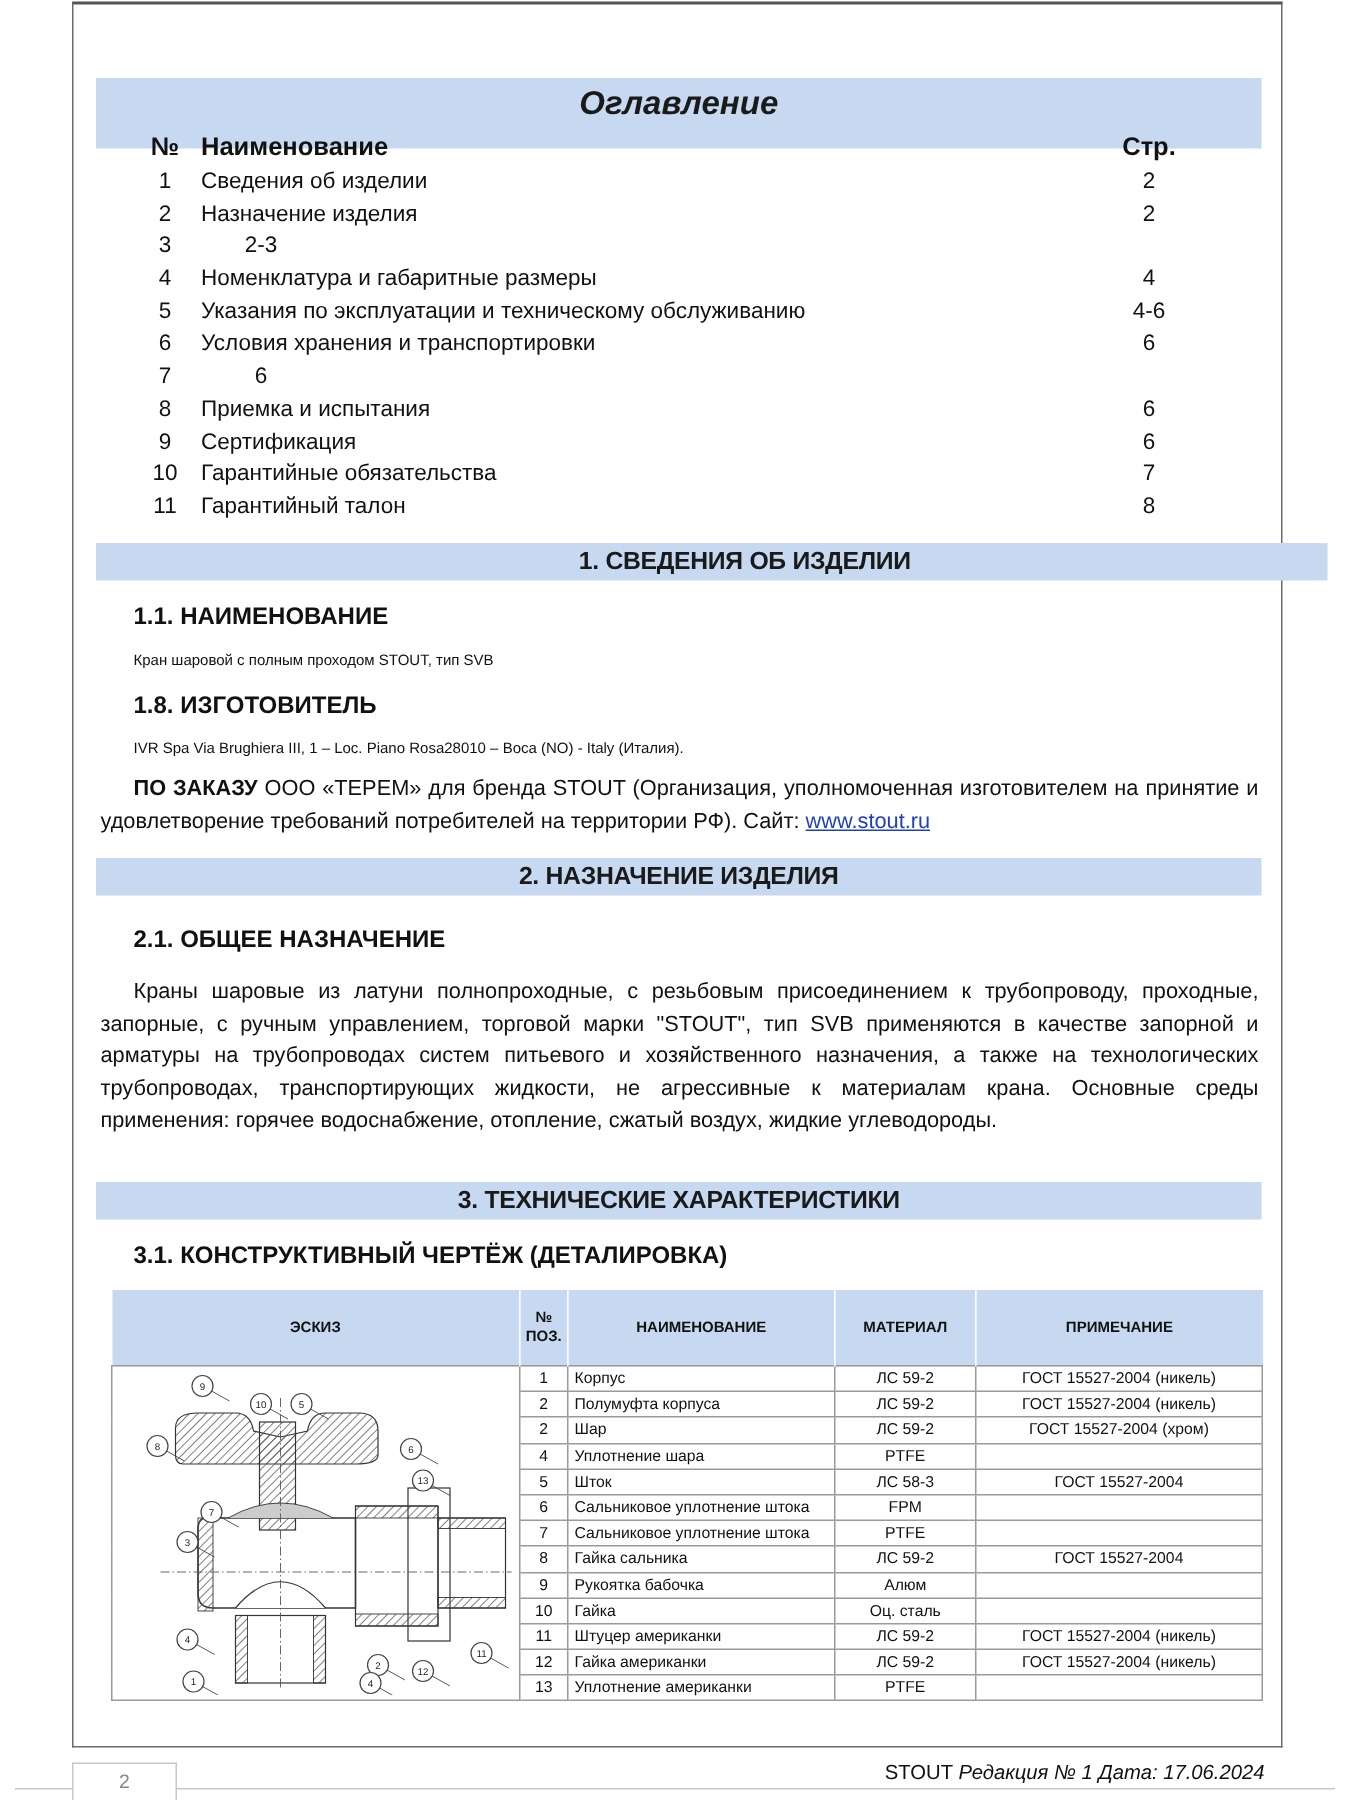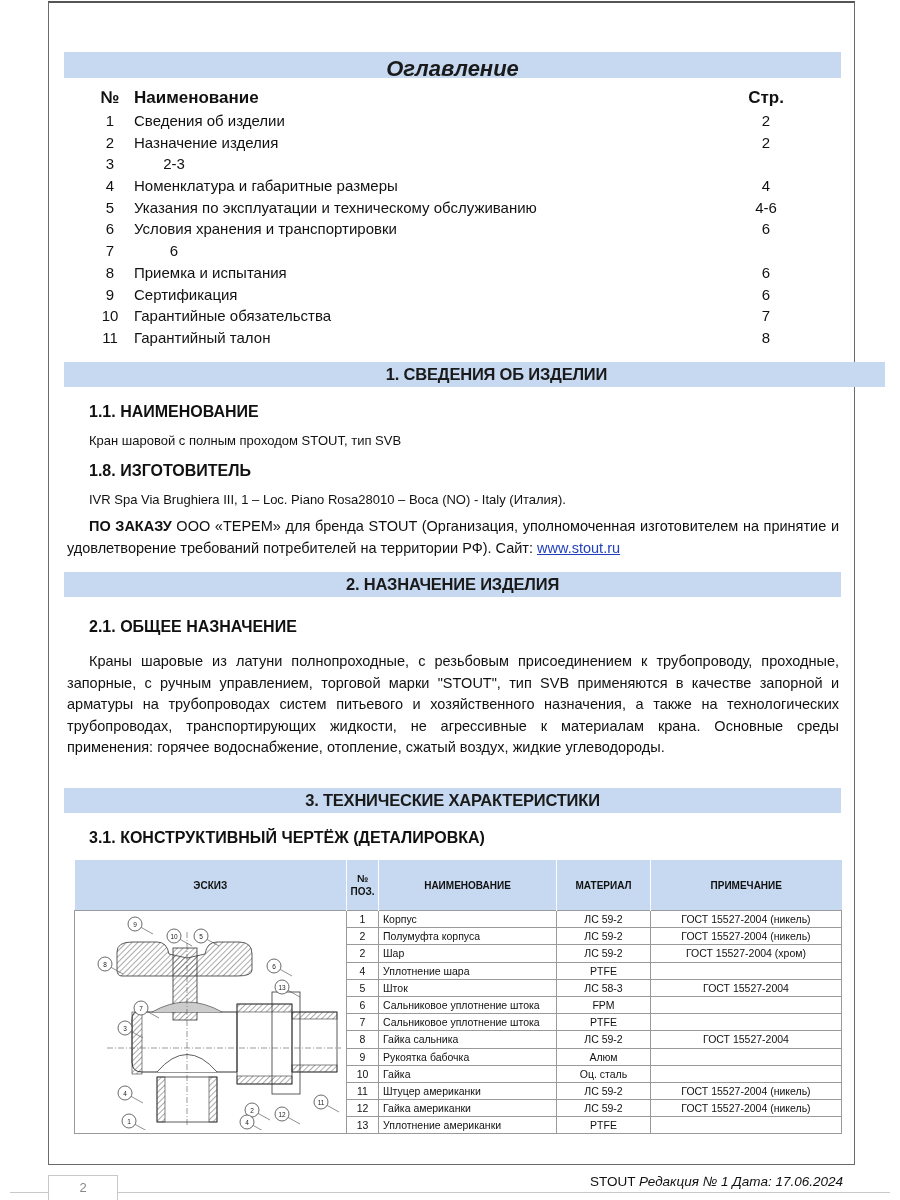--- a/index.html
+++ b/index.html
@@ -2,30 +2,30 @@
 <html><head>
 <meta charset="utf-8">
 <style>
   html, body { margin:0; padding:0; background:#fff; }
   body { width:900px; height:1200px; position:relative; overflow:hidden;
          font-family:"Liberation Sans", sans-serif; color:#111; }
   .frame { position:absolute; left:48px; top:1px; width:807px; height:1164px;
            border:1px solid #6b6b6b; border-top:2px solid #555; box-sizing:border-box; }
   .band { position:absolute; left:64px; width:777px; background:#c6d9f0;
           text-align:center; font-weight:bold; color:#1a1a1a; }
-  .toc-title { top:52px; height:26px; line-height:33px; font-size:22px; font-style:italic; }
+  .toc-title { top:52px; height:47px; line-height:33px; font-size:22px; font-style:italic; }
   .band-sec { height:25px; line-height:25px; font-size:16.5px; letter-spacing:-0.2px; }
   .toc { position:absolute; left:86px; top:86px; width:720px; font-size:15px; }
   .toc-row { display:flex; height:21.7px; line-height:21.7px; }
   .toc-row .n { width:48px; text-align:center; }
   .toc-row .t { flex:1; padding-left:0; }
   .toc-row .p { width:80px; text-align:center; }
   .toc-head { font-weight:bold; font-size:17px; height:24px; line-height:24px; }
   .h2 { position:absolute; left:89px; font-weight:bold; font-size:16px; }
-  .para { position:absolute; left:89px; font-size:13px; line-height:21px; }
+  .para { position:absolute; left:89px; font-size:10px; line-height:21px; }
   .just { position:absolute; left:67px; width:772px; font-size:14.5px; line-height:21.5px;
           text-align:justify; text-indent:22px; }
   a.link { color:#1f3fbf; text-decoration:underline; }
   table.det { position:absolute; left:74px; top:860px; width:767px; border-collapse:collapse;
               font-size:10.5px; table-layout:fixed; }
   table.det th { background:#c6d9f0; font-weight:bold; height:50px; font-size:10px;
                  border-right:1px solid #fff; text-align:center; padding:0; }
   table.det td { border:1px solid #9a9a9a; height:16.2px; padding:0 4px; white-space:nowrap; }
   table.det td.num { text-align:center; }
   table.det td.mat, table.det td.note { text-align:center; }

